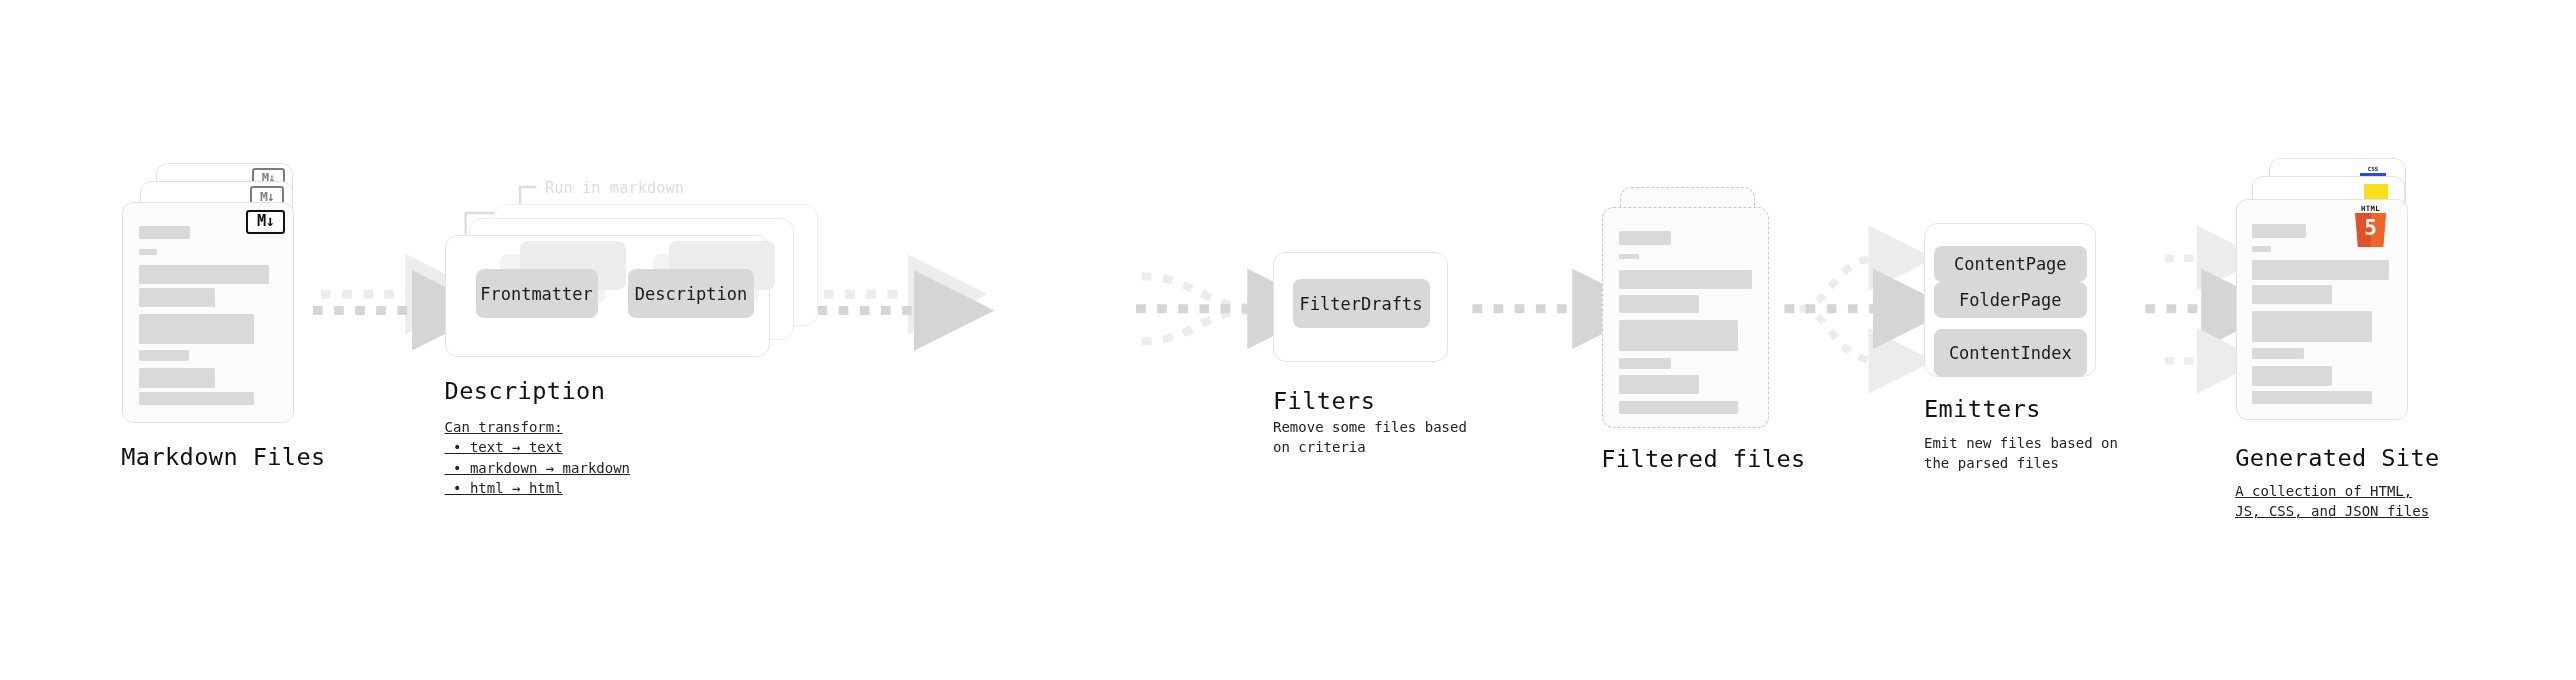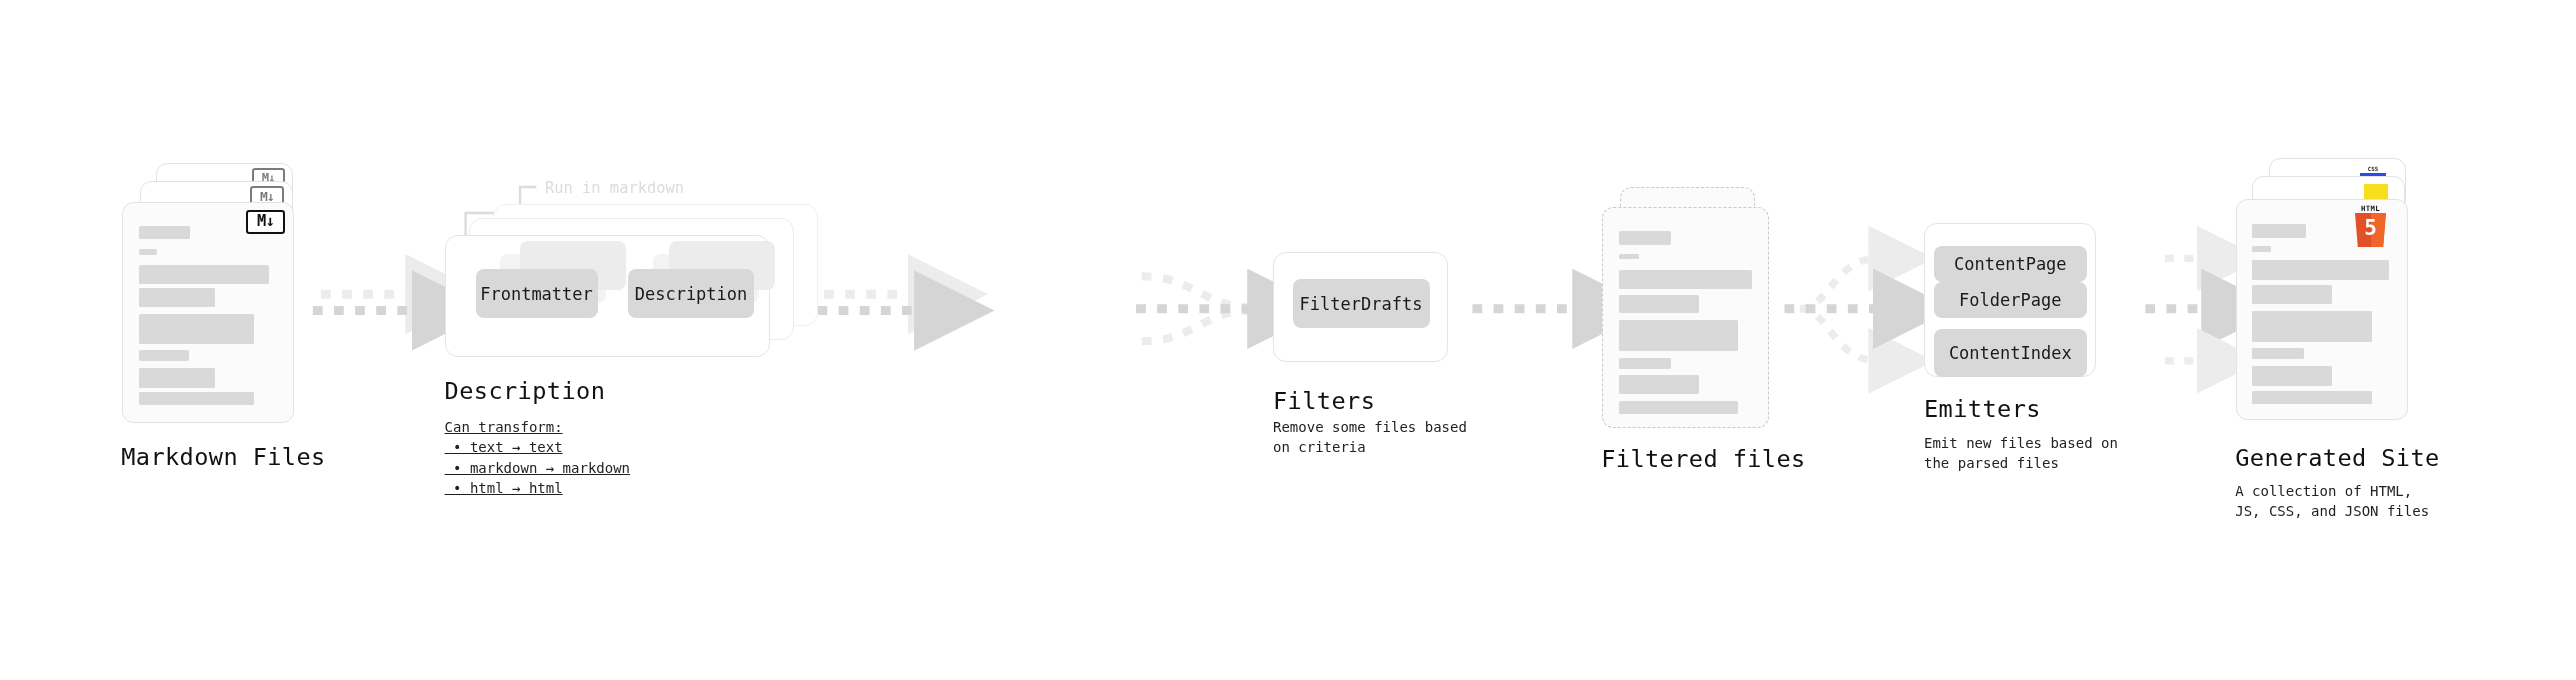--- a/index.html
+++ b/index.html
@@ -266,18 +266,18 @@
         <div class="bar" style="left:14.6px;top:191px;width:120px;height:13px;"></div>
       </div>
       <div class="h5" style="left:119px;top:47px;">
         <div class="h5top">HTML</div>
         <div class="shield">
           <div class="five">5</div>
         </div>
       </div>
     </div>
     <div class="title" style="left:-0.8px; top:286px;">Generated Site</div>
-    <div class="sub" style="left:-0.8px; top:323px;">A collection of HTML,
+    <div class="sub" style="left:-0.8px; top:323px;text-decoration:underline;">A collection of HTML,
 JS, CSS, and JSON files</div>
   </div>
 
 </div>
 
 
 </body></html>

